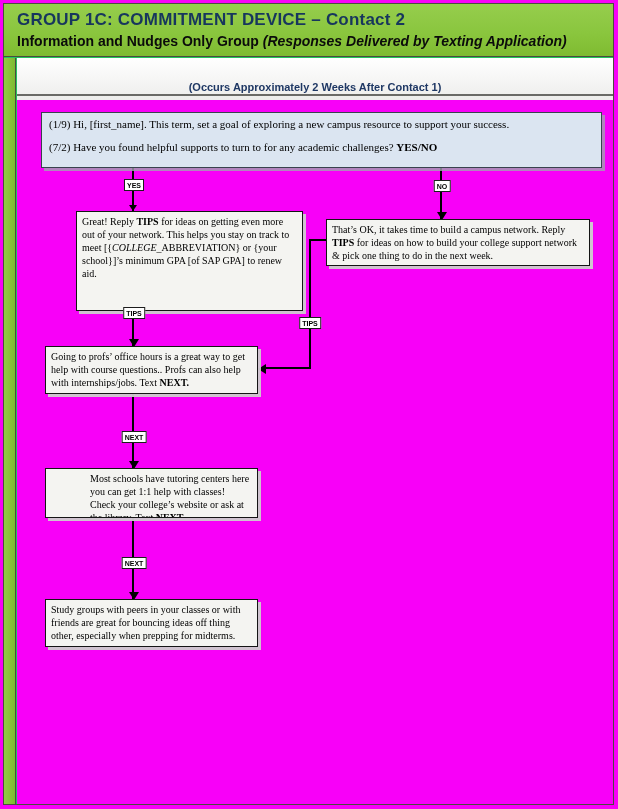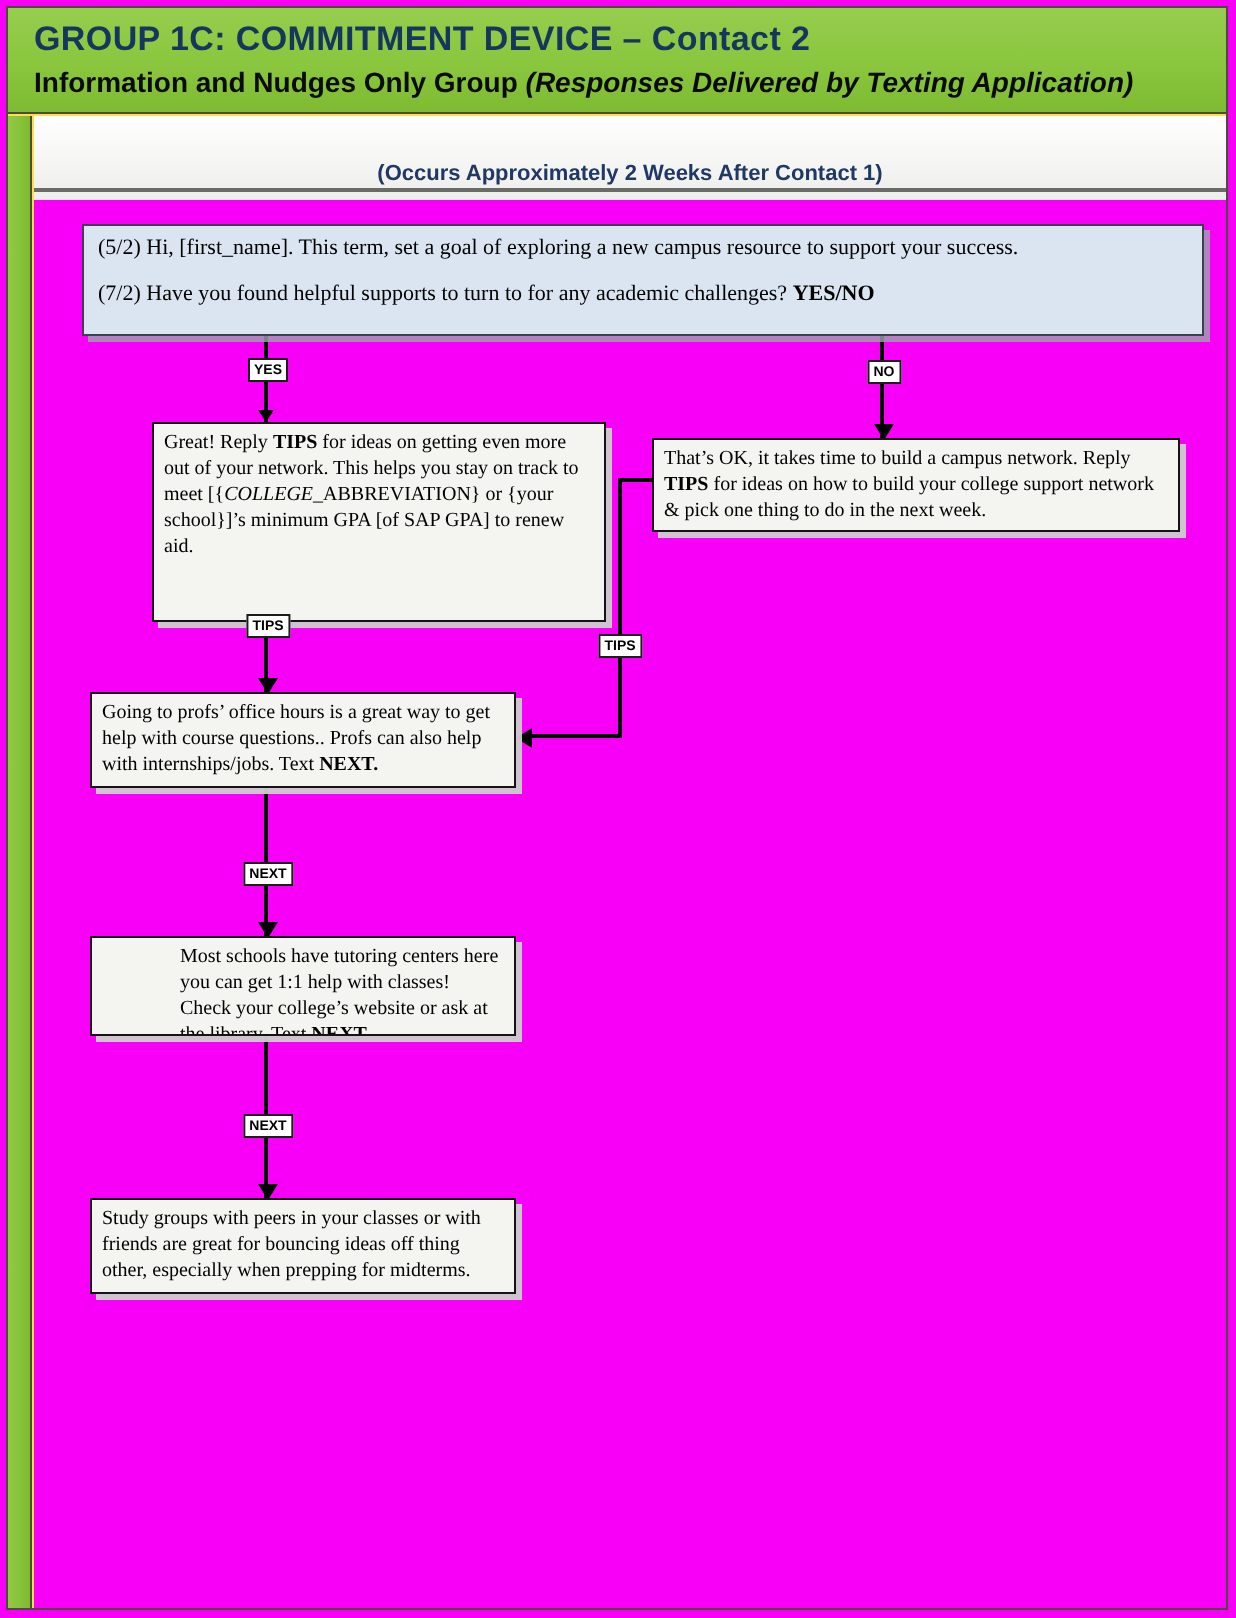--- a/index.html
+++ b/index.html
@@ -1,20 +1,20 @@
 <!DOCTYPE html>
 <html><head>
 <meta charset="utf-8">
 <style>
   * { margin:0; padding:0; box-sizing:border-box; }
   html,body { width:618px; height:809px; }
   body { background:#f800f8; font-family:"Liberation Sans", sans-serif; position:relative; }
 
   .frame { position:absolute; left:3px; top:3px; width:611px; height:802px;
-           border:1px solid #4b4b40; background:#fde047; overflow:hidden; }
+           border:1px solid #4b4b40; background:#22c55e; overflow:hidden; }
 
   
   .header { position:absolute; left:0; top:0; right:0; height:53px;
             background:linear-gradient(180deg,#96cd4d 0%,#8ac63e 55%,#7fbb31 100%);
             border-bottom:1px solid #4b4b40; padding:6px 0 0 13px; }
   .header .title { font-size:17px; font-weight:bold; color:#17365d; letter-spacing:.2px; }
   .header .subtitle { font-size:14px; font-weight:bold; color:#0b0b0b; margin-top:3px; }
   .header .subtitle .it { font-style:italic; }
 
   
@@ -81,21 +81,21 @@
   <div class="green-strip"></div>
 
   <div class="banner">
     <span class="banner-text">(Occurs Approximately 2 Weeks After Contact 1)</span>
     <div class="banner-line"></div>
   </div>
 
   <div class="canvas">
 
     <div class="fbox intro">
-      <div class="msg1">(5/2) Hi, [first_name]. This term, set a goal of exploring a new campus resource to support your success.</div>
+      <div class="msg1">(1/9) Hi, [first_name]. This term, set a goal of exploring a new campus resource to support your success.</div>
       <div class="msg2"><span>(7/2) Have you found helpful supports to turn to for any academic challenges? </span><span class="b">YES/NO</span></div>
     </div>
 
     <div class="vline" style="left:115px; top:68px; height:43px;"></div>
     <div class="arrow-down" style="left:112px; top:105px; border-top-width:6px; border-left-width:4px; border-right-width:4px;"></div>
     <div class="conn-label" style="left:117px; top:85px;">YES</div>
 
     <div class="vline" style="left:423px; top:68px; height:51px;"></div>
     <div class="arrow-down" style="left:420px; top:112px;"></div>
     <div class="conn-label" style="left:425px; top:86px;">NO</div>

